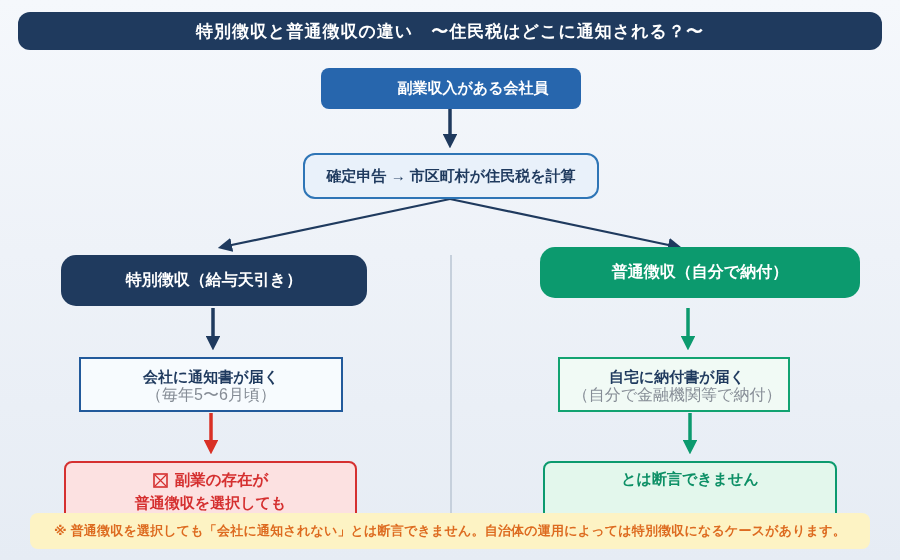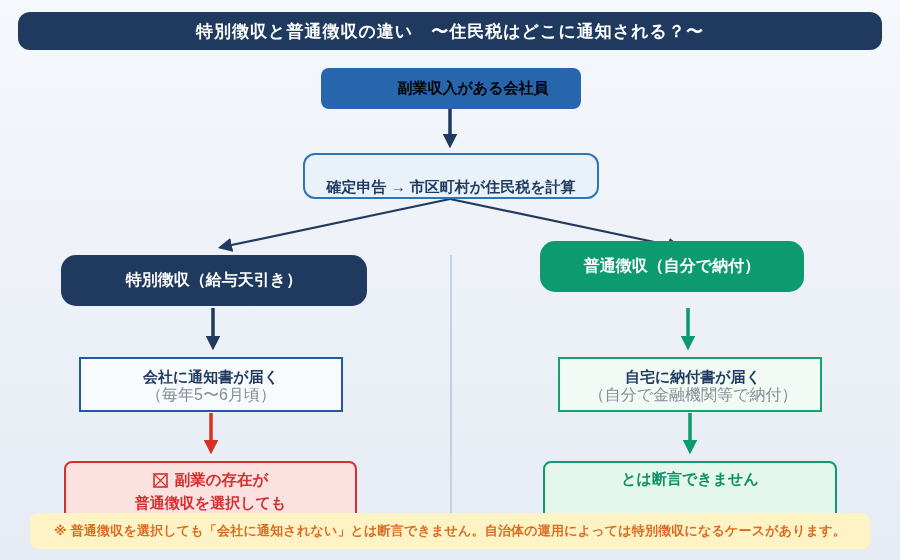--- a/index.html
+++ b/index.html
@@ -26,34 +26,34 @@
 
   
   .divider { left: 450px; top: 255px; width: 2px; height: 258px; background: #c6d0dc; z-index: 0; }
 
   
   .node { display: flex; flex-direction: column; align-items: center; justify-content: center; text-align: center; z-index: 2; }
 
   .start-box {
     left: 321px; top: 68px; width: 260px; height: 41px;
     background: #2766ad; border-radius: 8px;
-    color: #000000; font-size: 15px; font-weight: 600; padding-left: 44px;
+    color: #ffffff; font-size: 15px; font-weight: 600; padding-left: 44px;
   }
   .calc-box {
     left: 303px; top: 153px; width: 296px; height: 46px;
     background: #e9f1fa; border: 2px solid #2e75b6; border-radius: 12px;
-    color: #1f3a5e; font-size: 15px; font-weight: 600; justify-content: flex-end;
+    color: #1f3a5e; font-size: 15px; font-weight: 600;
   }
   .branch-head { border-radius: 15px; color: #ffffff; font-size: 16px; font-weight: 600; }
   .branch-left  { left: 61px;  top: 255px; width: 306px; height: 51px; background: #1f3a5e; }
-  .branch-right { left: 540px; top: 241px; width: 264px; height: 51px; background: #0c9a6e; }
+  .branch-right { left: 540px; top: 247px; width: 320px; height: 51px; background: #0c9a6e; }
 
   .notice-box { border-radius: 0; }
   .notice-left  { left: 79px;  top: 357px; width: 264px; height: 55px; background: #f7fbfe; border: 2px solid #225a9b; }
-  .notice-right { left: 558px; top: 357px; width: 264px; height: 55px; background: #f1faf5; border: 2px solid #12a371; padding-left: 6px; }
+  .notice-right { left: 558px; top: 357px; width: 232px; height: 55px; background: #f1faf5; border: 2px solid #12a371; padding-left: 6px; }
   .notice-title { color: #1f3a5e; font-size: 15px; font-weight: 600; line-height: 20px; }
   .notice-sub   { color: #868d96; font-size: 16px; line-height: 16px; }
 
   .result-box { border-radius: 8px; justify-content: flex-start; padding-top: 5px; }
   .result-left  { left: 64px;  top: 461px; width: 293px; height: 79px; background: #fce1e1; border: 2.5px solid #d53030; color: #d53030; }
   .result-right { left: 543px; top: 461px; width: 294px; height: 79px; background: #e3f7ec; border: 2.5px solid #0c9a6e; color: #0d9066; }
   .result-line1 { font-size: 15.5px; font-weight: 600; line-height: 24px; display: flex; align-items: center; gap: 7px; }
   .result-line2 { font-size: 15px; font-weight: 600; line-height: 22px; }
   .boxed-x { display: inline-block; width: 15px; height: 15px; }
   .boxed-x svg { display: block; }

